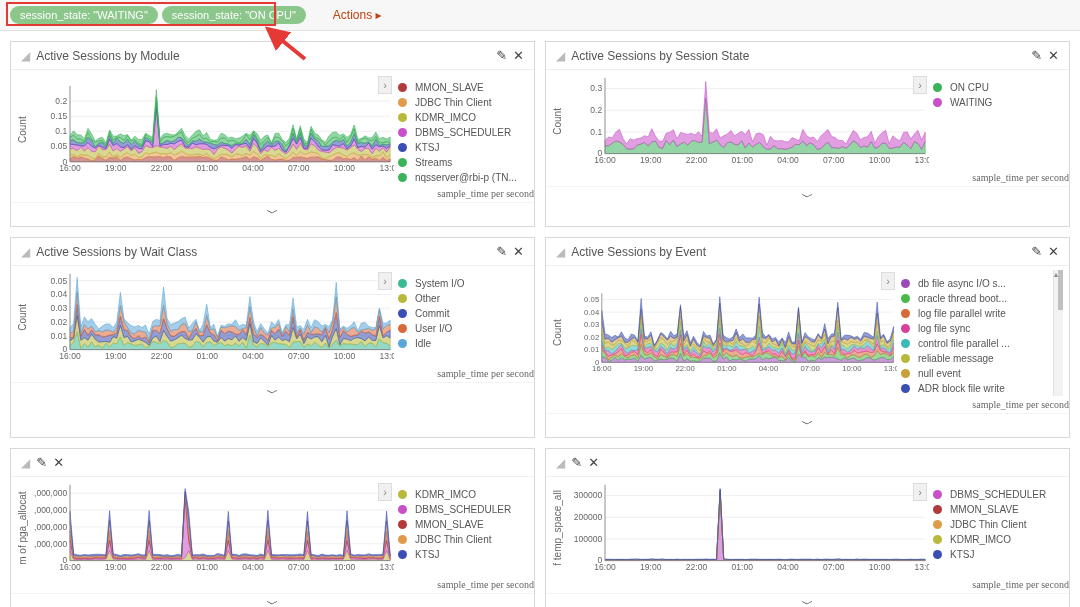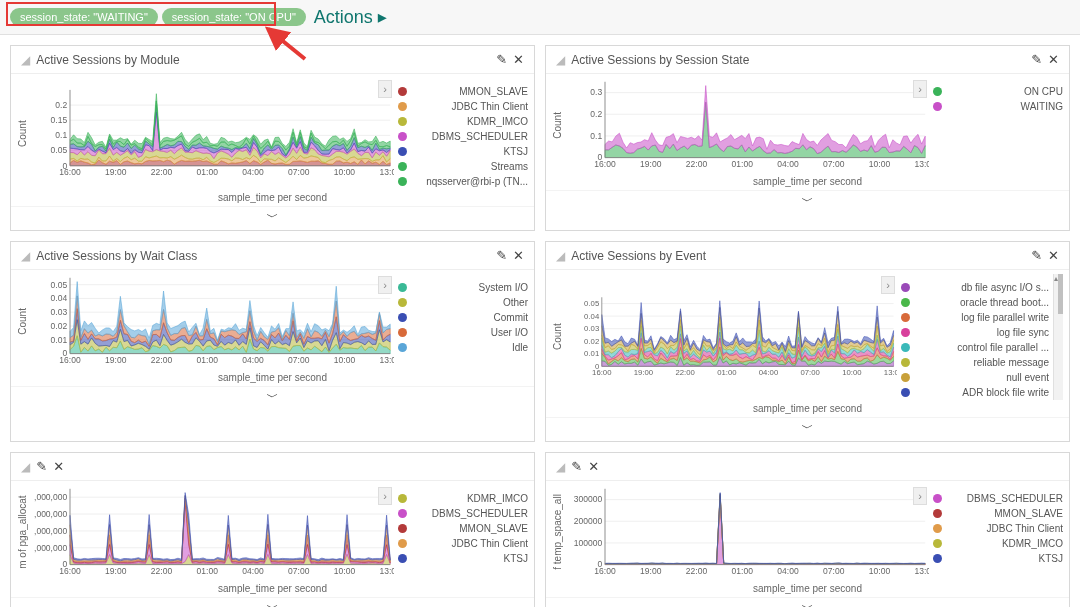--- a/index.html
+++ b/index.html
@@ -1,41 +1,41 @@
 <!DOCTYPE html>
 <html><head>
 <meta charset="utf-8">
 <style>
   * { box-sizing: border-box; margin: 0; padding: 0; }
   body { font-family: Arial, sans-serif; font-size: 12px; background: #fff; color: #444; }
   .topbar { display: flex; align-items: center; padding: 6px 10px; background: #f7f7f7; border-bottom: 1px solid #e0e0e0; position: relative; }
   .annot-box { position: absolute; left: 6px; top: 2px; width: 270px; height: 24px; border: 2px solid #e53935; pointer-events: none; }
   .pill { background: #8bc68b; color: #fff; padding: 3px 10px; border-radius: 12px; font-size: 11px; margin-right: 4px; cursor: pointer; }
-  .actions { color: #0f766e; font-size: 18px; margin-left: 4px; cursor: pointer; }
+  .actions { color: #c2410c; font-size: 12px; margin-left: 23px; cursor: pointer; }
   .arrow-annot { position: absolute; left: 260px; top: 24px; pointer-events: none; }
   .arrow-annot svg { display: block; }
   .grid { display: grid; grid-template-columns: 1fr 1fr; gap: 10px; padding: 10px 10px 10px 10px; }
   .panel { border: 1px solid #d8d8d8; background: #fff; display: flex; flex-direction: column; }
   .panel-header { display: flex; align-items: center; padding: 6px 10px; border-bottom: 1px solid #eee; gap: 6px; }
   .panel-header .title { flex: 1; color: #555; }
   .panel-header .ico { color: #bbb; }
   .panel-header .edit, .panel-header .close { color: #444; cursor: pointer; font-size: 13px; }
   .panel-body { display: flex; padding: 4px 6px 2px 4px; gap: 4px; }
   .chart-wrap { flex: 1; display: flex; }
   .ylabel { writing-mode: vertical-rl; transform: rotate(180deg); font-size: 10px; color: #666; display: flex; align-items: center; justify-content: center; padding: 0 2px; }
   .chart { flex: 1; position: relative; }
   .expand { position: absolute; top: 2px; right: 2px; background: #f0f0f0; border: 1px solid #ddd; width: 14px; height: 18px; display: flex; align-items: center; justify-content: center; font-size: 11px; color: #888; cursor: pointer; }
   .legend { width: 130px; font-size: 10px; color: #555; padding-top: 6px; }
   .legend.wide { width: 148px; }
-  .lg-item { display: flex; align-items: center; gap: 19px; line-height: 1.5; white-space: nowrap; overflow: hidden; text-overflow: ellipsis; justify-content: space-between; }
+  .lg-item { display: flex; align-items: center; gap: 8px; line-height: 1.5; white-space: nowrap; overflow: hidden; text-overflow: ellipsis; }
   .dot { width: 9px; height: 9px; border-radius: 50%; flex-shrink: 0; }
   .scrolltrack { width: 10px; background: #f2f2f2; border-left:1px solid #e0e0e0; display:flex; align-items:flex-start; }
   .scrolltrack .thumb { width:100%; height:40px; background:#c0c0c0; }
   .scrolltrack .up { font-size:8px; color:#888; text-align:center; }
-  .xlabel { text-align: center; font-size: 10px; color: #666; padding: 1px 0 3px; }
+  .xlabel { text-align: right; font-size: 10px; color: #666; padding: 1px 0 3px; font-family: Liberation Serif, serif; }
   .collapser { text-align: center; padding: 2px 0 4px; color: #333; font-size: 12px; cursor: pointer; border-top: 1px solid #f3f3f3; }
   svg.c { width: 100%; height: 100%; display: block; }
   .tick-text { font-size: 9px; fill: #666; }
   .gridline { stroke: #eee; stroke-width: 1; }
   .axisline { stroke: #888; stroke-width: 1; }
   .series { fill-opacity: 0.55; stroke-width: 0.6; }
 </style>
 </head>
 <body>
 

